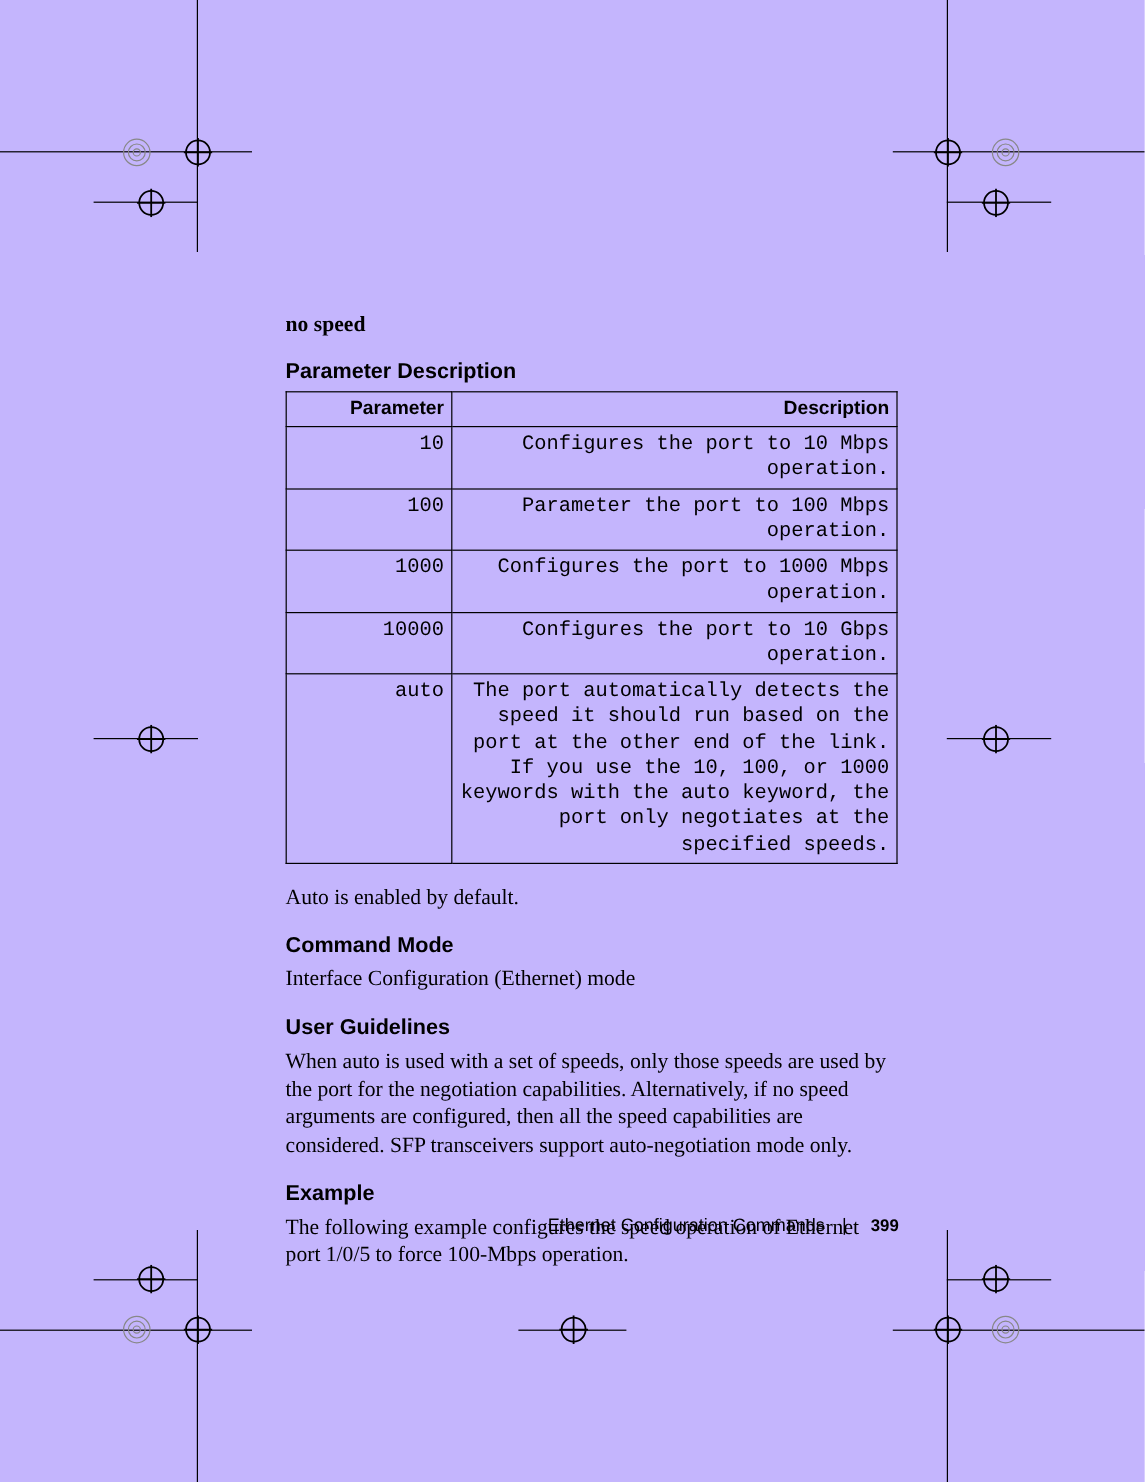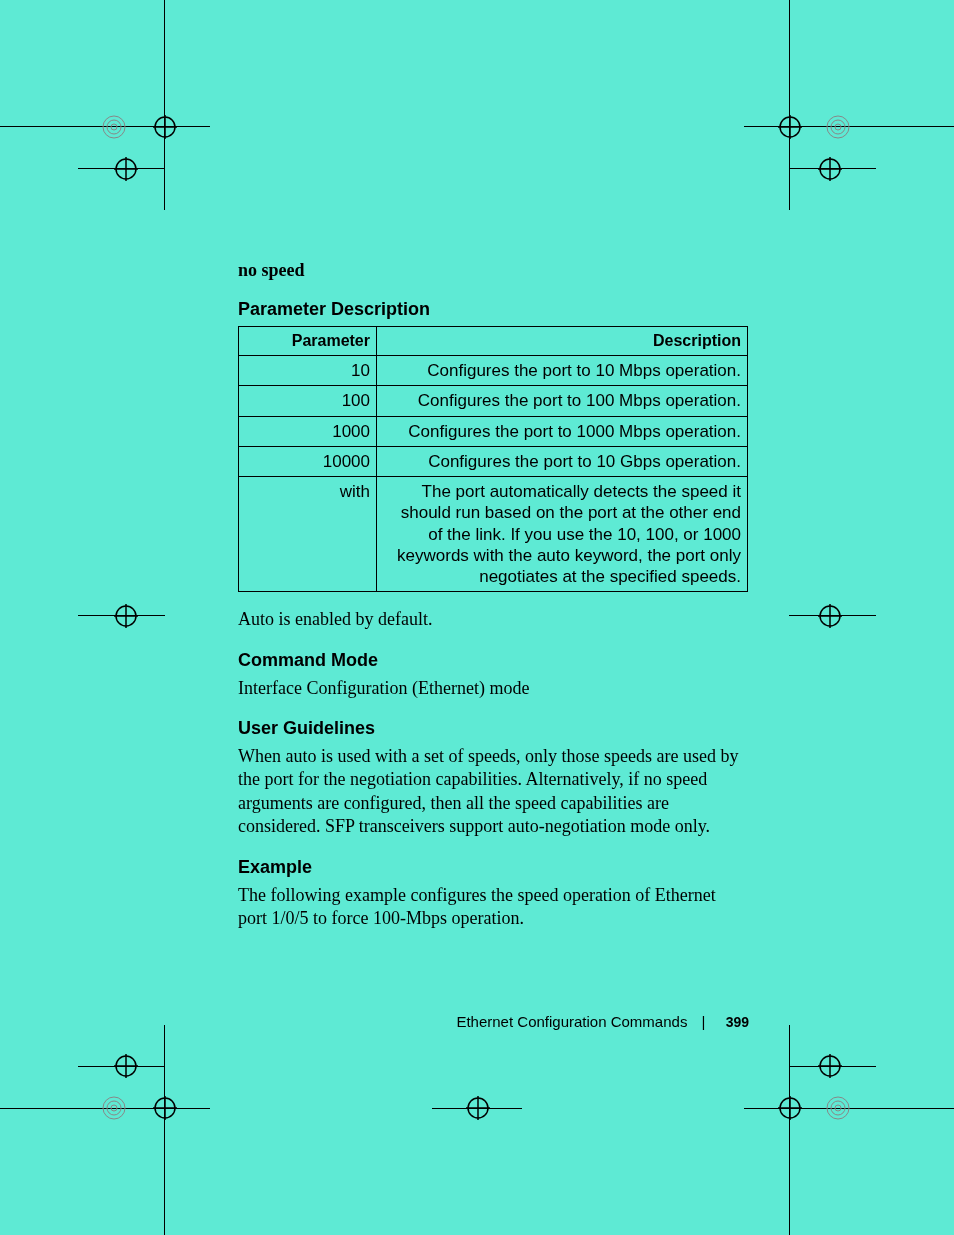--- a/index.html
+++ b/index.html
@@ -7,21 +7,21 @@
     padding: 0;
     background: #fff;
     font-family: Georgia, 'Times New Roman', serif;
     color: #000;
   }
   .page {
     position: relative;
     width: 954px;
     height: 1235px;
     margin: 0 auto;
-    background: #5eead4;
+    background: #c4b5fd;
     overflow: hidden;
   }
   .content {
     position: absolute;
     left: 238px;
     top: 260px;
     width: 510px;
   }
   .bold-serif {
     font-family: Georgia, 'Times New Roman', serif;
@@ -53,21 +53,21 @@
     vertical-align: top;
     font-size: 17px;
     line-height: 1.25;
   }
   table.param-table th {
     font-family: Arial, Helvetica, sans-serif;
     font-weight: bold;
     font-size: 16px;
   }
   table.param-table td {
-    font-family: Liberation Sans, sans-serif;
+    font-family: Liberation Mono, monospace;
   }
   .col-param { width: 125px; }
 
   .footer {
     position: absolute;
     right: 205px;
     bottom: 205px;
     font-family: Arial, Helvetica, sans-serif;
     font-size: 15px;
   }
@@ -232,32 +232,32 @@
           <th>Description</th>
         </tr>
       </thead>
       <tbody>
         <tr>
           <td>10</td>
           <td>Configures the port to 10 Mbps operation.</td>
         </tr>
         <tr>
           <td>100</td>
-          <td>Configures the port to 100 Mbps operation.</td>
+          <td>Parameter the port to 100 Mbps operation.</td>
         </tr>
         <tr>
           <td>1000</td>
           <td>Configures the port to 1000 Mbps operation.</td>
         </tr>
         <tr>
           <td>10000</td>
           <td>Configures the port to 10 Gbps operation.</td>
         </tr>
         <tr>
-          <td>with</td>
+          <td>auto</td>
           <td>The port automatically detects the speed it should run based on the port at the other end of the link. If you use the 10, 100, or 1000 keywords with the auto keyword, the port only negotiates at the specified speeds.</td>
         </tr>
       </tbody>
     </table>
 
     <p class="body-text">Auto is enabled by default.</p>
 
     <p class="heading">Command Mode</p>
     <p class="body-text">Interface Configuration (Ethernet) mode</p>
 

